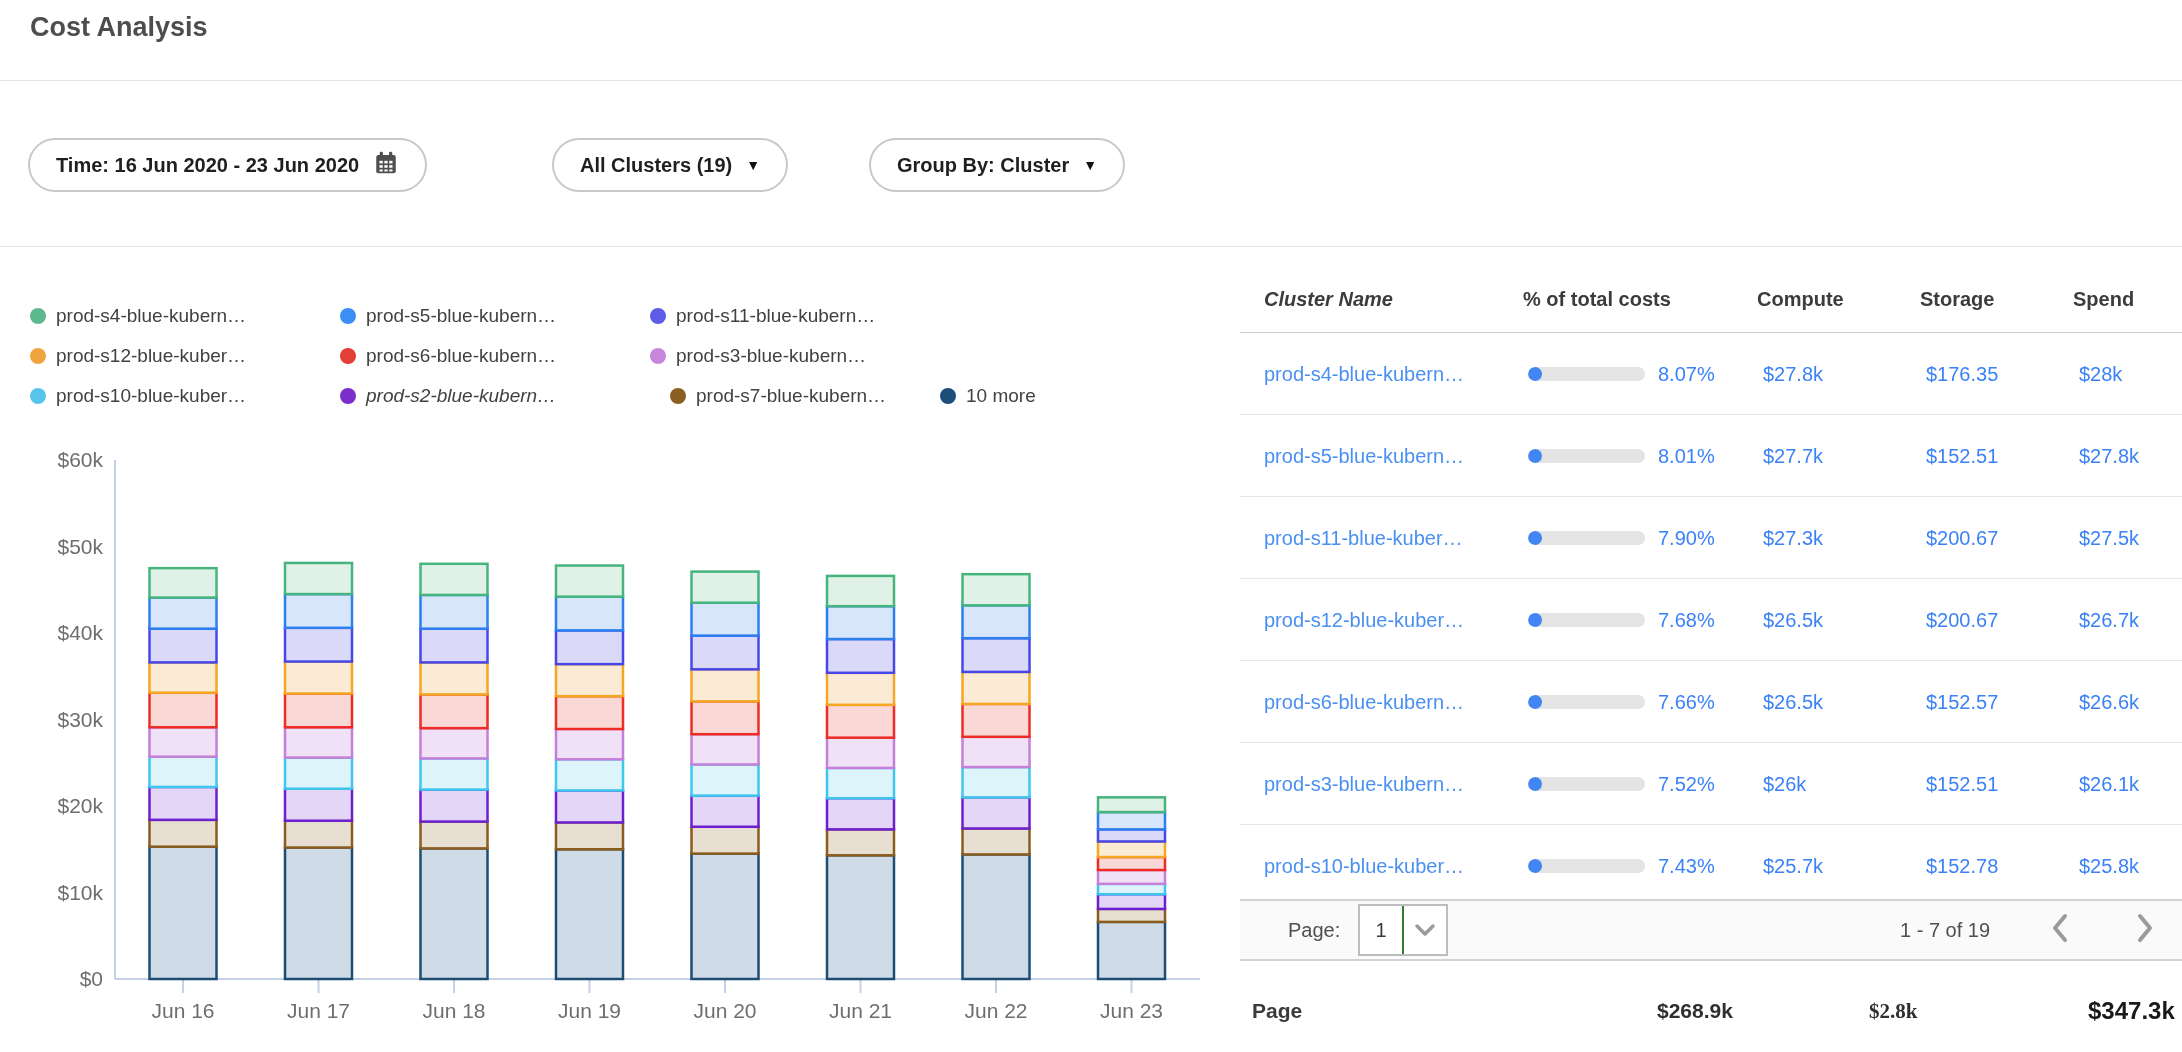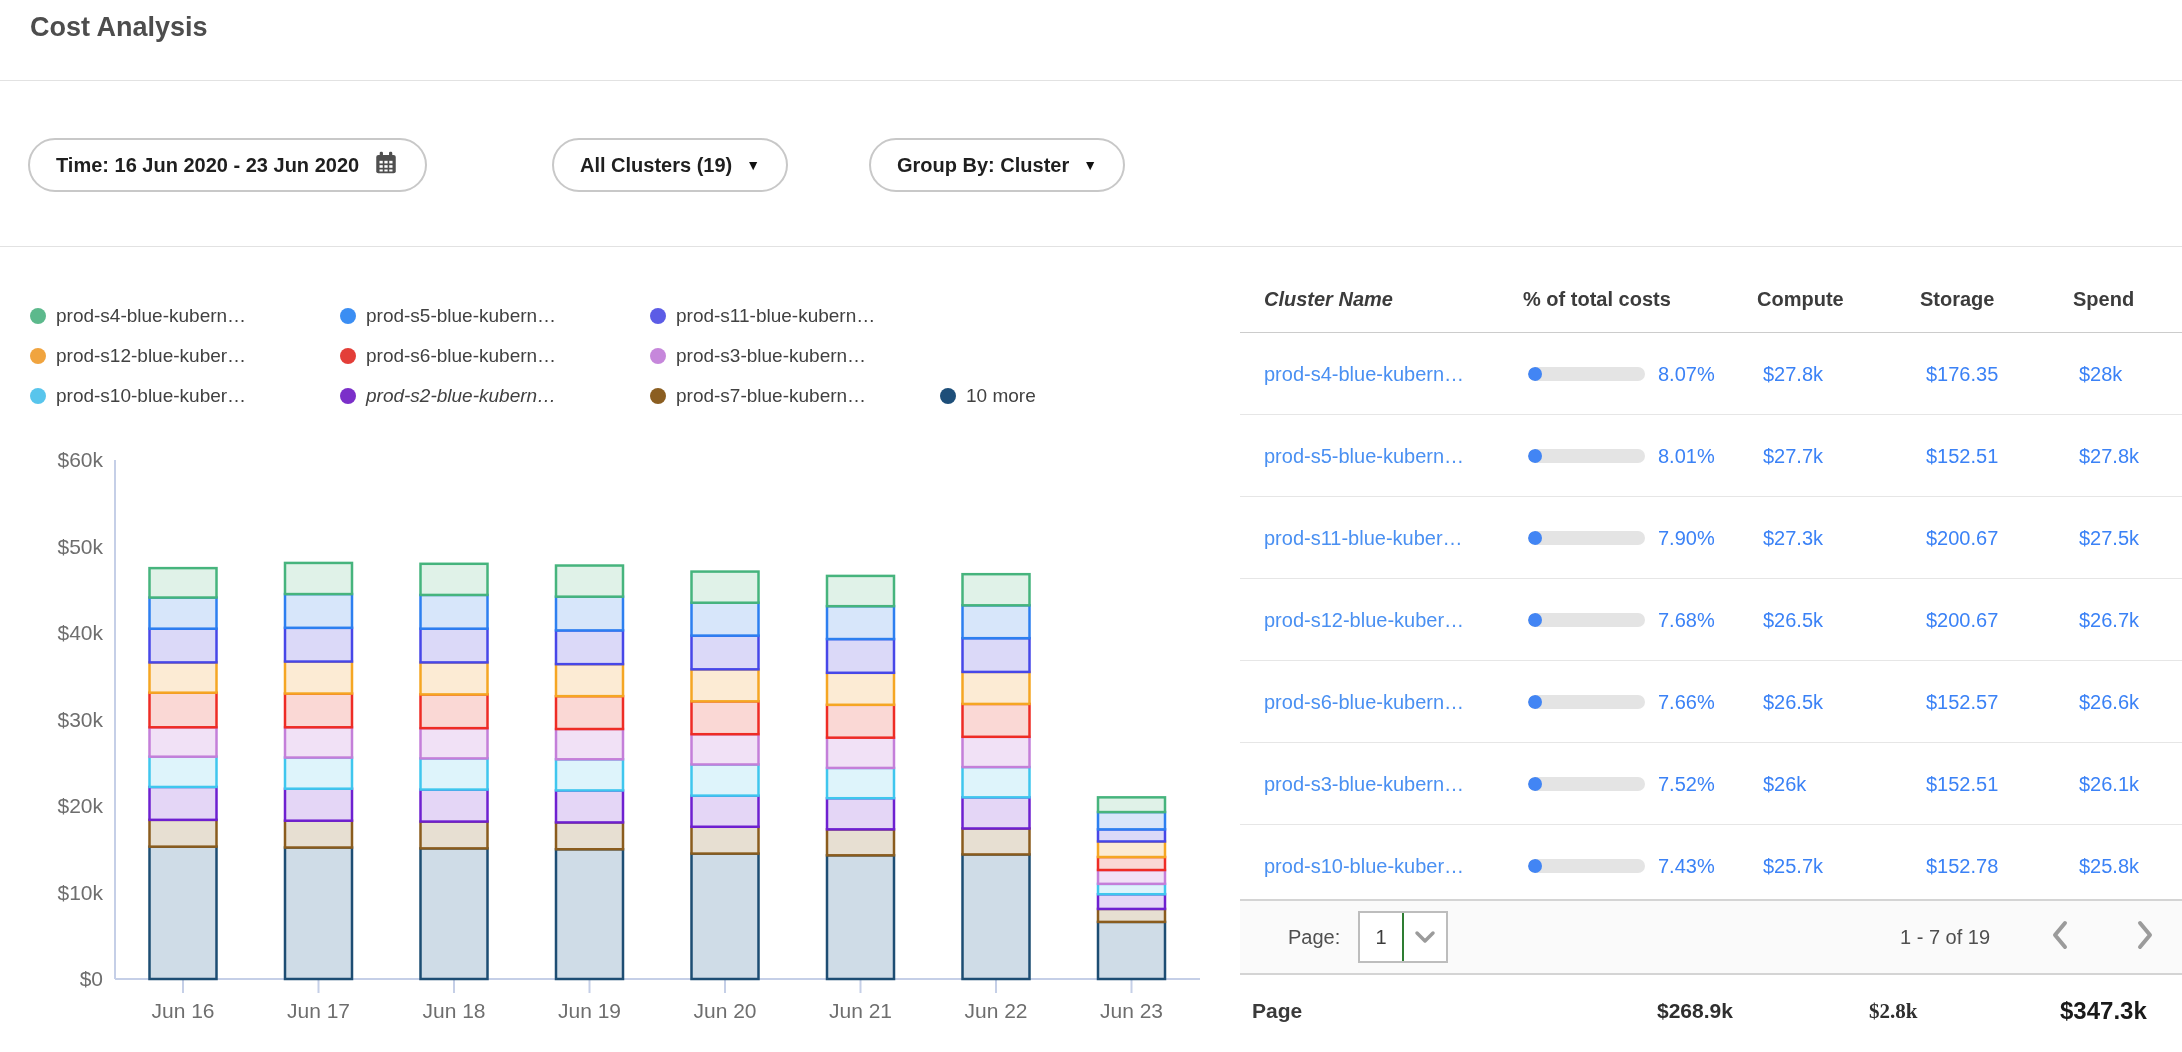--- a/index.html
+++ b/index.html
@@ -34,39 +34,39 @@
   .col-name{left:24px;font-style:italic;} .col-pct{left:283px;} .col-compute{left:517px;} .col-storage{left:680px;} .col-spend{left:833px;}
   .trow{position:relative;height:81px;border-bottom:1px solid #e6e6e6;}
   .trow:last-child{border-bottom:none;}
   .tcell{position:absolute;top:50%;transform:translateY(-50%);font-size:20px;color:#3b82f6;white-space:nowrap;}
   .c-name{left:24px;color:#4a90f2;cursor:pointer;}
   .c-bar{left:288px;} .c-pct{left:418px;} .c-compute{left:523px;} .c-storage{left:686px;} .c-spend{left:839px;}
   .bar-track{width:117px;height:14px;border-radius:7px;background:#e4e4e4;position:relative;overflow:hidden;}
   .bar-fill{position:absolute;left:0;top:0;bottom:0;border-radius:7px;background:#4285f4;}
 
   
-  .pagination{position:absolute;left:0;top:629px;width:942px;height:76px;box-sizing:border-box;
+  .pagination{position:absolute;left:0;top:629px;width:942px;height:62px;box-sizing:border-box;
               background:#fafafa;border-top:2px solid #d4d4d4;border-bottom:2px solid #d4d4d4;}
   .page-label{position:absolute;left:48px;top:50%;transform:translateY(-50%);font-size:20px;color:#4f4f4f;}
   .page-select{position:absolute;left:118px;top:50%;transform:translateY(-50%);width:90px;height:52px;
                box-sizing:border-box;background:#fff;border:2px solid #bdbdbd;display:flex;align-items:stretch;cursor:pointer;}
   .page-num{flex:1;display:flex;align-items:center;justify-content:center;font-size:20px;color:#3c3c3c;}
   .page-sep{width:2px;background:#2e7d32;}
   .page-caret{flex:1;display:flex;align-items:center;justify-content:center;}
   .range-text{position:absolute;left:660px;top:50%;transform:translateY(-50%);font-size:20px;color:#4f4f4f;}
   .chev{position:absolute;top:50%;transform:translateY(-50%);cursor:pointer;}
   .chev-prev{left:808px;} .chev-next{left:893px;}
 
   
   .total-row{position:absolute;left:0;top:700px;width:942px;height:82px;}
   .total-cell{position:absolute;top:50%;transform:translateY(-50%);white-space:nowrap;}
   .t-label{left:12px;font-size:21px;font-weight:700;color:#3a3a3a;}
   .t-compute{left:417px;font-size:21px;font-weight:700;color:#2f2f2f;}
   .t-storage{left:629px;font-size:21px;font-weight:700;color:#2f2f2f;font-family:Liberation Serif, serif;}
-  .t-spend{left:820px;font-size:24px;font-weight:700;color:#1a1a1a;}
+  .t-spend{left:848px;font-size:24px;font-weight:700;color:#1a1a1a;}
 </style>
 </head>
 <body>
 
 <div class="screen">
 
   <div class="page-title">Cost Analysis</div>
   <div class="hr hr1"></div>
 
   <div class="pill pill-time">
@@ -134,21 +134,21 @@
       </div>
       <div class="legend-row">
         <span class="legend-item" style="left: 0px;">
           <span class="legend-dot" style="background: rgb(88, 197, 236);"></span>
           <span>prod-s10-blue-kuber…</span>
         </span>
         <span class="legend-item" style="left: 310px; font-style: italic;">
           <span class="legend-dot" style="background: rgb(123, 47, 201);"></span>
           <span>prod-s2-blue-kubern…</span>
         </span>
-        <span class="legend-item" style="left: 620px;">
+        <span class="legend-item" style="left: 640px;">
           <span class="legend-dot" style="background: rgb(139, 94, 33);"></span>
           <span>prod-s7-blue-kubern…</span>
         </span>
         <span class="legend-item" style="left: 910px;">
           <span class="legend-dot" style="background: rgb(29, 78, 121);"></span>
           <span>10 more</span>
         </span>
       </div>
     </div>
 

